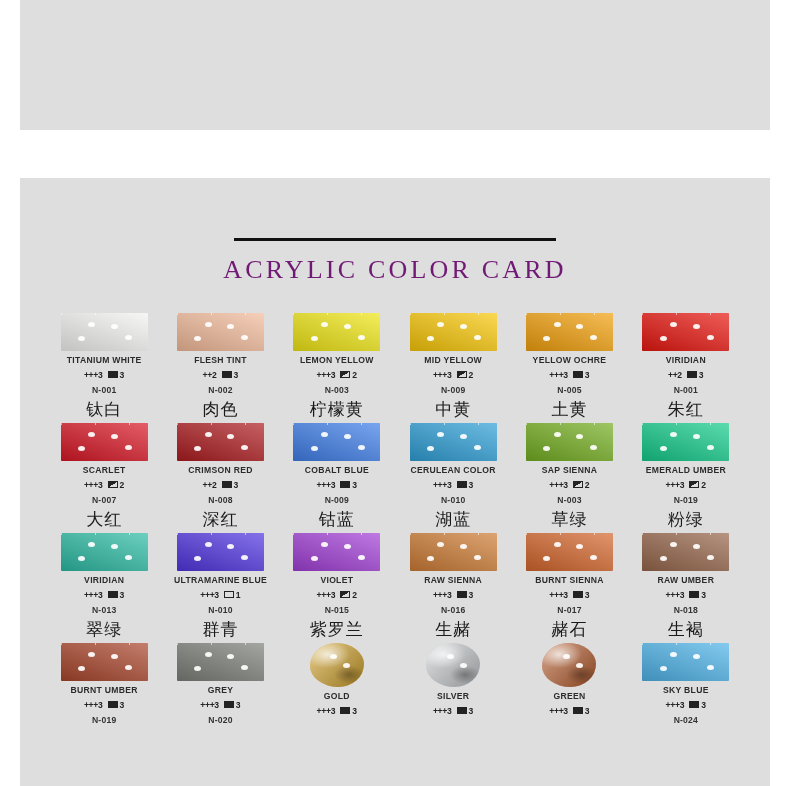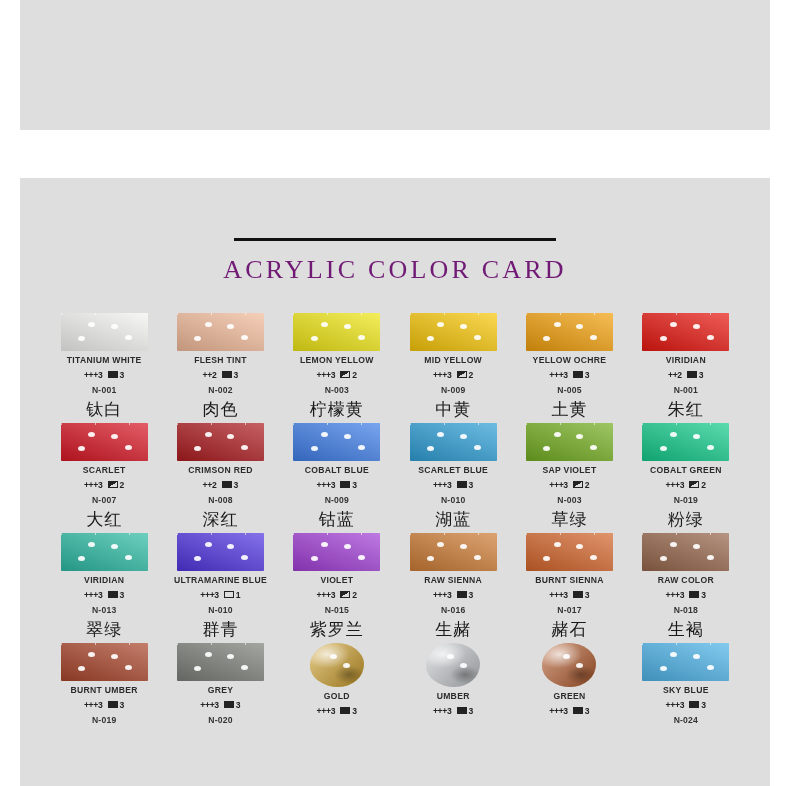--- a/index.html
+++ b/index.html
@@ -306,59 +306,59 @@
           <div class="cn">钴蓝</div>
         </div>
         <div class="cell">
           <div class="swatch" style="background: rgb(46, 159, 214);">
             <div class="tex strokes"></div>
             <div class="spec" style="left: 32%; top: 24%;"></div>
             <div class="spec" style="left: 58%; top: 30%;"></div>
             <div class="spec" style="left: 74%; top: 58%;"></div>
             <div class="spec" style="left: 20%; top: 62%;"></div>
           </div>
-          <div class="en">SCARLET BLUE</div>
+          <div class="en">CERULEAN COLOR</div>
           <div class="meta">
             <span class="light">+++3</span>
             <span class="opa">
               <span class="sq full"></span>
               <span>3</span>
             </span>
           </div>
           <div class="code">N-010</div>
           <div class="cn">湖蓝</div>
         </div>
         <div class="cell">
           <div class="swatch" style="background: rgb(116, 174, 33);">
             <div class="tex strokes"></div>
             <div class="spec" style="left: 32%; top: 24%;"></div>
             <div class="spec" style="left: 58%; top: 30%;"></div>
             <div class="spec" style="left: 74%; top: 58%;"></div>
             <div class="spec" style="left: 20%; top: 62%;"></div>
           </div>
-          <div class="en">SAP VIOLET</div>
+          <div class="en">SAP SIENNA</div>
           <div class="meta">
             <span class="light">+++3</span>
             <span class="opa">
               <span class="sq half"></span>
               <span>2</span>
             </span>
           </div>
           <div class="code">N-003</div>
           <div class="cn">草绿</div>
         </div>
         <div class="cell">
           <div class="swatch" style="background: rgb(20, 203, 140);">
             <div class="tex strokes"></div>
             <div class="spec" style="left: 32%; top: 24%;"></div>
             <div class="spec" style="left: 58%; top: 30%;"></div>
             <div class="spec" style="left: 74%; top: 58%;"></div>
             <div class="spec" style="left: 20%; top: 62%;"></div>
           </div>
-          <div class="en">COBALT GREEN</div>
+          <div class="en">EMERALD UMBER</div>
           <div class="meta">
             <span class="light">+++3</span>
             <span class="opa">
               <span class="sq half"></span>
               <span>2</span>
             </span>
           </div>
           <div class="code">N-019</div>
           <div class="cn">粉绿</div>
         </div>
@@ -458,21 +458,21 @@
           <div class="cn">赭石</div>
         </div>
         <div class="cell">
           <div class="swatch" style="background: rgb(150, 102, 75);">
             <div class="tex strokes"></div>
             <div class="spec" style="left: 32%; top: 24%;"></div>
             <div class="spec" style="left: 58%; top: 30%;"></div>
             <div class="spec" style="left: 74%; top: 58%;"></div>
             <div class="spec" style="left: 20%; top: 62%;"></div>
           </div>
-          <div class="en">RAW COLOR</div>
+          <div class="en">RAW UMBER</div>
           <div class="meta">
             <span class="light">+++3</span>
             <span class="opa">
               <span class="sq full"></span>
               <span>3</span>
             </span>
           </div>
           <div class="code">N-018</div>
           <div class="cn">生褐</div>
         </div>
@@ -526,21 +526,21 @@
               <span>3</span>
             </span>
           </div>
         </div>
         <div class="cell">
           <div class="swatch blob" style="background: rgb(201, 205, 208);">
             <div class="tex gloss"></div>
             <div class="spec" style="left: 38%; top: 26%;"></div>
             <div class="spec" style="left: 62%; top: 46%;"></div>
           </div>
-          <div class="en">UMBER</div>
+          <div class="en">SILVER</div>
           <div class="meta">
             <span class="light">+++3</span>
             <span class="opa">
               <span class="sq full"></span>
               <span>3</span>
             </span>
           </div>
         </div>
         <div class="cell">
           <div class="swatch blob" style="background: rgb(183, 92, 44);">

